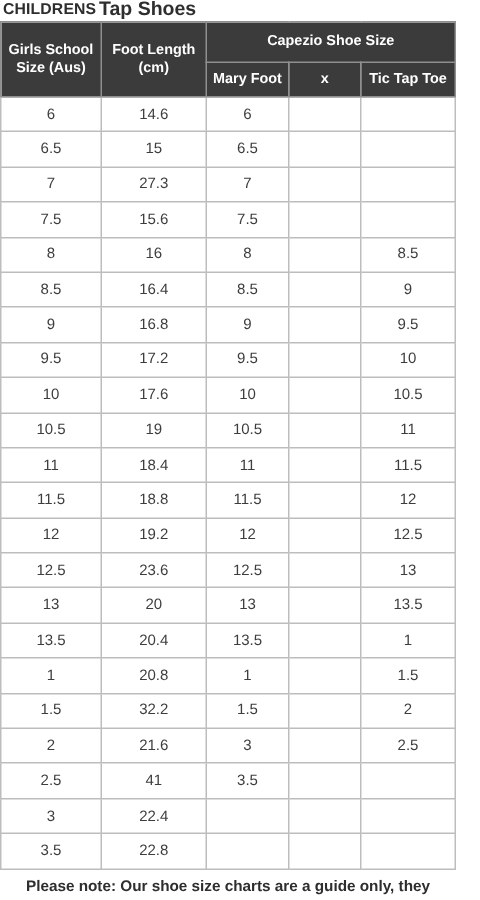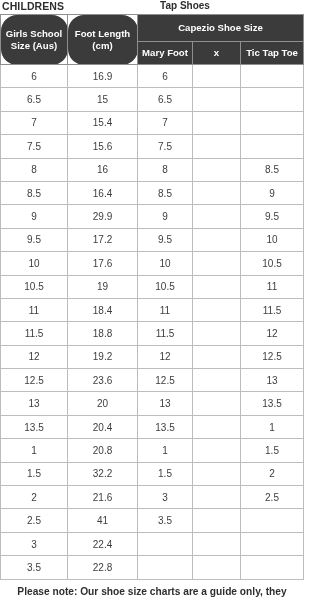--- a/index.html
+++ b/index.html
@@ -31,29 +31,28 @@
   }
   .title-left {
     font-size: 10.5px;
     font-weight: bold;
     color: #2e2e2e;
     letter-spacing: 0.1px;
     line-height: 12px;
     white-space: nowrap;
   }
   .title-right {
-    font-size: 10px;
+    font-size: 13px;
     font-weight: bold;
     color: #2e2e2e;
     line-height: 12px;
     white-space: nowrap;
     position: absolute;
     left: 0;
     right: 0;
-    text-align: center;
     padding-left: 66px;
     box-sizing: border-box;
   }
 
   
   table.sizechart {
     width: 303px;
     border-collapse: collapse;
     table-layout: fixed;
     margin: 0;
@@ -77,21 +76,20 @@
     padding: 1px 1px;
   }
   th.grp {
     height: 24px;
   }
   th.sub {
     height: 20px;
   }
   th.tall {
     height: 44px;
-    border-radius: 16px;
   }
 
   
   table.sizechart tbody td {
     height: 22.4px;
     font-size: 10px;
     color: #3d3d3d;
     border: 1px solid #bdbdbd;
     background: #ffffff;
     line-height: 21px;
@@ -141,35 +139,35 @@
       </tr>
       <tr>
         <th class="sub">Mary Foot</th>
         <th class="sub">x</th>
         <th class="sub">Tic Tap Toe</th>
       </tr>
     </thead>
     <tbody id="table-body">
         <tr>
           <td>6</td>
-          <td>16.9</td>
+          <td>14.6</td>
           <td>6</td>
           <td></td>
           <td></td>
         </tr>
         <tr>
           <td>6.5</td>
           <td>15</td>
           <td>6.5</td>
           <td></td>
           <td></td>
         </tr>
         <tr>
           <td>7</td>
-          <td>15.4</td>
+          <td>27.3</td>
           <td>7</td>
           <td></td>
           <td></td>
         </tr>
         <tr>
           <td>7.5</td>
           <td>15.6</td>
           <td>7.5</td>
           <td></td>
           <td></td>
@@ -183,21 +181,21 @@
         </tr>
         <tr>
           <td>8.5</td>
           <td>16.4</td>
           <td>8.5</td>
           <td></td>
           <td>9</td>
         </tr>
         <tr>
           <td>9</td>
-          <td>29.9</td>
+          <td>16.8</td>
           <td>9</td>
           <td></td>
           <td>9.5</td>
         </tr>
         <tr>
           <td>9.5</td>
           <td>17.2</td>
           <td>9.5</td>
           <td></td>
           <td>10</td>

